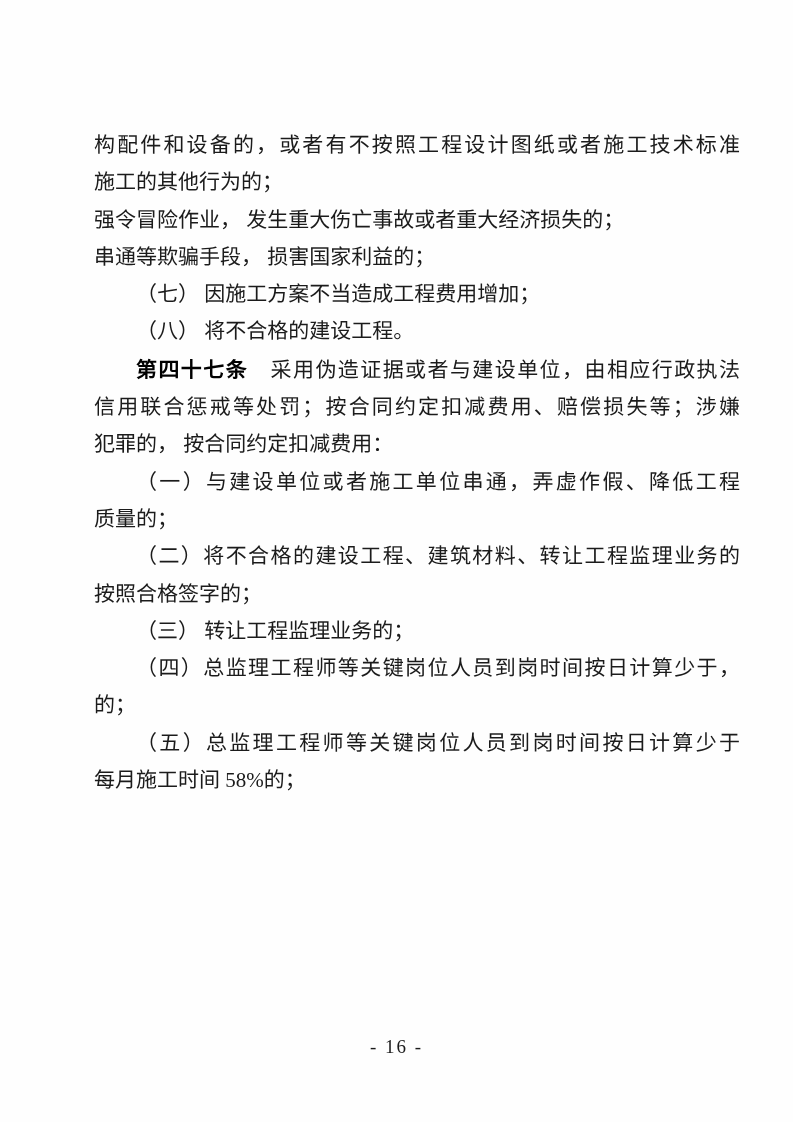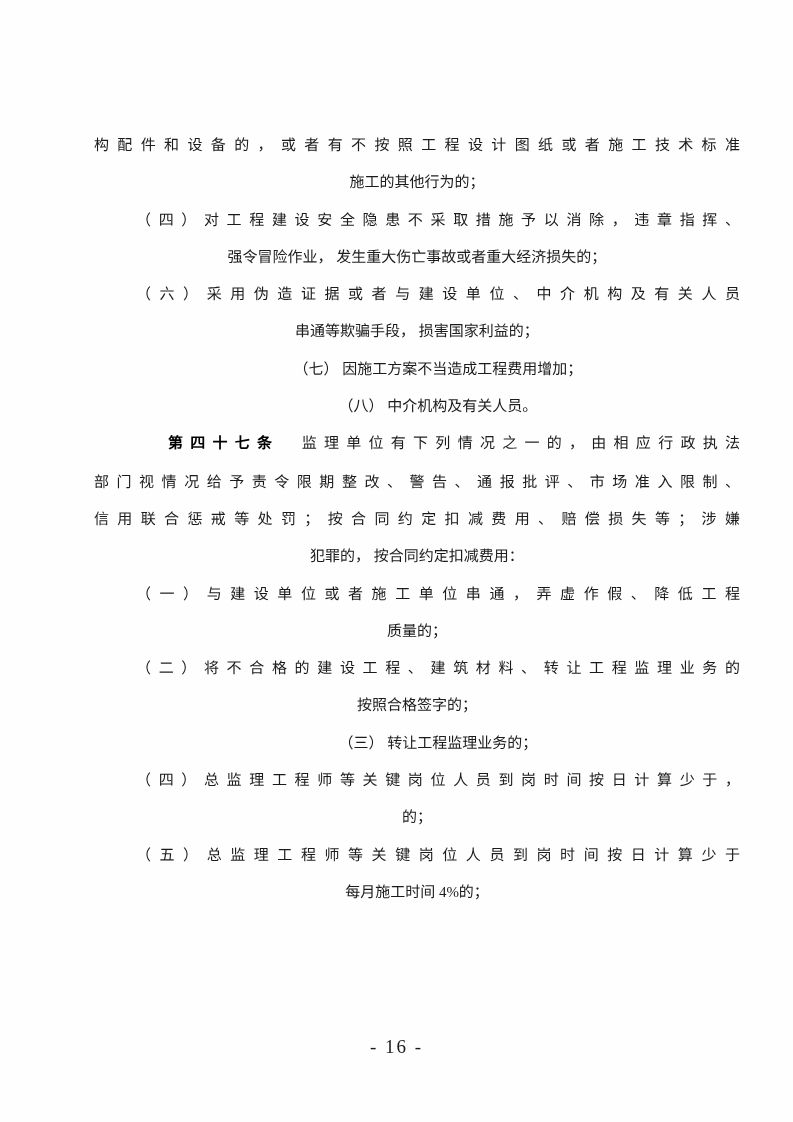--- a/index.html
+++ b/index.html
@@ -18,72 +18,68 @@
   .page {
     position: absolute;
     inset: 0;
     background: #fefefe;
   }
   .body-text {
     position: absolute;
     left: 94px;
     top: 127px;
     width: 646px;
-    font-size: 15px;
+    font-size: 21px;
     line-height: 37.3px;
   }
   .line {
-    text-align: center;
+    text-align: left;
     white-space: normal;
   }
   .line.indent {
     text-indent: 42px;
   }
   .line.fill {
     text-align: justify;
     text-align-last: justify;
   }
   .line b {
     font-weight: 700;
     color: #000000;
-    font-family: Liberation Mono, monospace;
-    margin-left: 32px;
+    font-family: Liberation Sans, sans-serif;
   }
   .page-number {
     position: absolute;
     top: 1036px;
     left: 0;
     width: 100%;
     text-align: center;
     font-size: 19px;
     letter-spacing: 2px;
     color: #1b1b1b;
   }
 </style>
 </head>
 <body>
 
 <div class="page">
   <div class="body-text" id="doc-body">
       <div class="line fill">构配件和设备的，或者有不按照工程设计图纸或者施工技术标准</div>
       <div class="line">施工的其他行为的；</div>
-      <div class="line indent fill">（四）对工程建设安全隐患不采取措施予以消除，违章指挥、</div>
       <div class="line">强令冒险作业， 发生重大伤亡事故或者重大经济损失的；</div>
-      <div class="line indent fill">（六）采用伪造证据或者与建设单位、中介机构及有关人员</div>
       <div class="line">串通等欺骗手段， 损害国家利益的；</div>
       <div class="line indent">（七） 因施工方案不当造成工程费用增加；</div>
-      <div class="line indent">（八） 中介机构及有关人员。</div>
-      <div class="line indent fill"><b>第四十七条</b><span>　监理单位有下列情况之一的，由相应行政执法</span></div>
-      <div class="line fill">部门视情况给予责令限期整改、警告、通报批评、市场准入限制、</div>
+      <div class="line indent">（八） 将不合格的建设工程。</div>
+      <div class="line indent fill"><b>第四十七条</b><span>　采用伪造证据或者与建设单位，由相应行政执法</span></div>
       <div class="line fill">信用联合惩戒等处罚；按合同约定扣减费用、赔偿损失等；涉嫌</div>
       <div class="line">犯罪的， 按合同约定扣减费用：</div>
       <div class="line indent fill">（一）与建设单位或者施工单位串通，弄虚作假、降低工程</div>
       <div class="line">质量的；</div>
       <div class="line indent fill">（二）将不合格的建设工程、建筑材料、转让工程监理业务的</div>
       <div class="line">按照合格签字的；</div>
       <div class="line indent">（三） 转让工程监理业务的；</div>
       <div class="line indent fill">（四）总监理工程师等关键岗位人员到岗时间按日计算少于，</div>
       <div class="line">的；</div>
       <div class="line indent fill">（五）总监理工程师等关键岗位人员到岗时间按日计算少于</div>
-      <div class="line">每月施工时间 4%的；</div>
+      <div class="line">每月施工时间 58%的；</div>
     </div>
   <div class="page-number">- 16 -</div>
 </div>
 
 </body></html>

